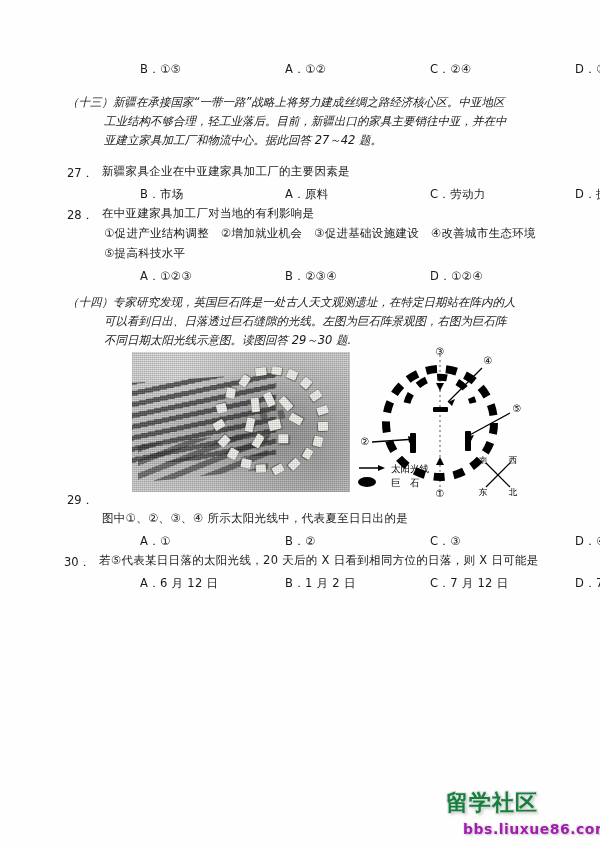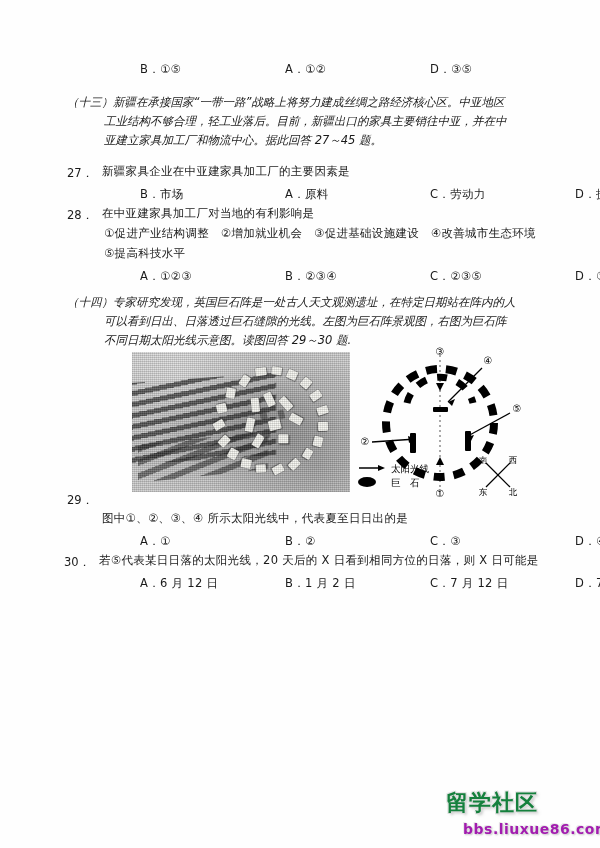--- a/index.html
+++ b/index.html
@@ -167,46 +167,46 @@
   }
 </style>
 </head>
 <body>
 
 <div class="page">
 
   <div class="opts" style="left:140px; top:62px;">
     <span>B．①⑤</span>
     <span>A．①②</span>
+    <span>C．②④</span>
     <span>D．③⑤</span>
   </div>
 
   <div class="para" style="left:67px; top:93px; width:470px;">
     <span class="hang">（十三）新疆在承接国家“一带一路”战略上将努力建成丝绸之路经济核心区。中亚地区</span>
     <span class="hang ind">工业结构不够合理，轻工业落后。目前，新疆出口的家具主要销往中亚，并在中</span>
-    <span class="hang ind">亚建立家具加工厂和物流中心。据此回答 27～45 题。</span>
+    <span class="hang ind">亚建立家具加工厂和物流中心。据此回答 27～42 题。</span>
   </div>
 
   <div class="qnum" style="left:67px; top:166px;">27．</div>
   <div class="line" style="left:102px; top:166px;">新疆家具企业在中亚建家具加工厂的主要因素是</div>
   <div class="opts" style="left:140px; top:187px;">
     <span>B．市场</span>
     <span>A．原料</span>
     <span>C．劳动力</span>
     <span>D．技术</span>
   </div>
 
   <div class="qnum" style="left:67px; top:208px;">28．</div>
   <div class="line" style="left:102px; top:208px;">在中亚建家具加工厂对当地的有利影响是</div>
   <div class="line" style="left:104px; top:228px;">①促进产业结构调整　②增加就业机会　③促进基础设施建设　④改善城市生态环境</div>
   <div class="line" style="left:104px; top:248px;">⑤提高科技水平</div>
   <div class="opts" style="left:140px; top:269px;">
     <span>A．①②③</span>
     <span>B．②③④</span>
-    <span>C．②③⑤</span>
     <span>D．①②④</span>
   </div>
 
   <div class="para" style="left:67px; top:293px; width:470px;">
     <span class="hang">（十四）专家研究发现，英国巨石阵是一处古人天文观测遗址，在特定日期站在阵内的人</span>
     <span class="hang ind">可以看到日出、日落透过巨石缝隙的光线。左图为巨石阵景观图，右图为巨石阵</span>
     <span class="hang ind">不同日期太阳光线示意图。读图回答 29～30 题.</span>
   </div>
 
   <div class="photo">

